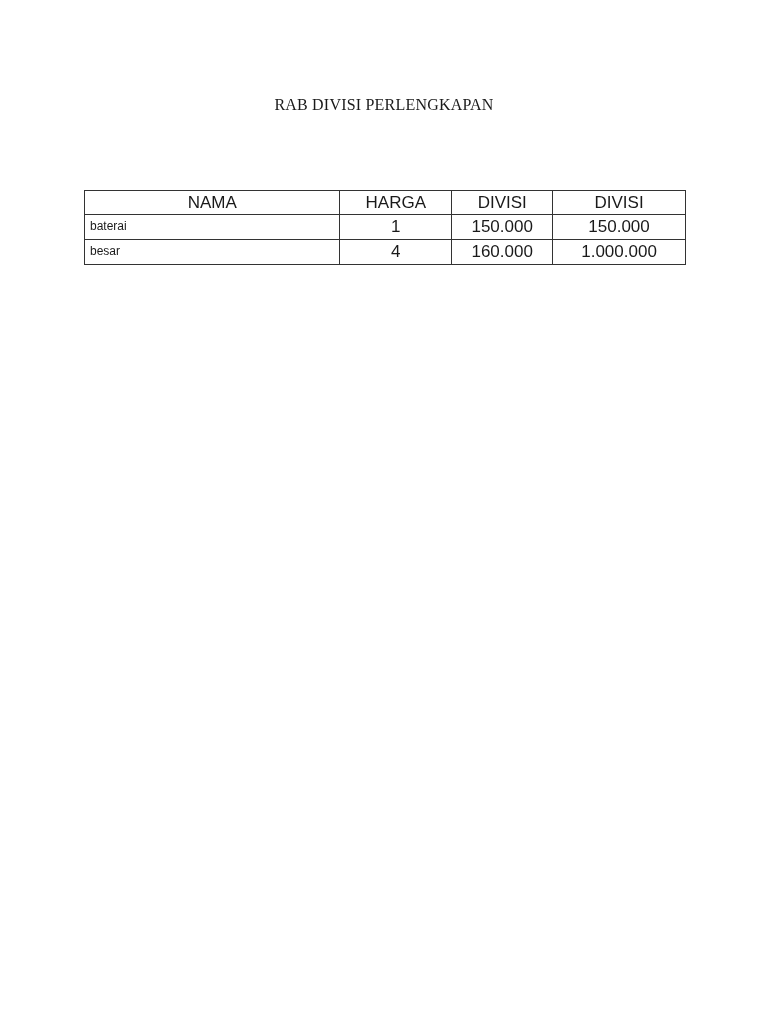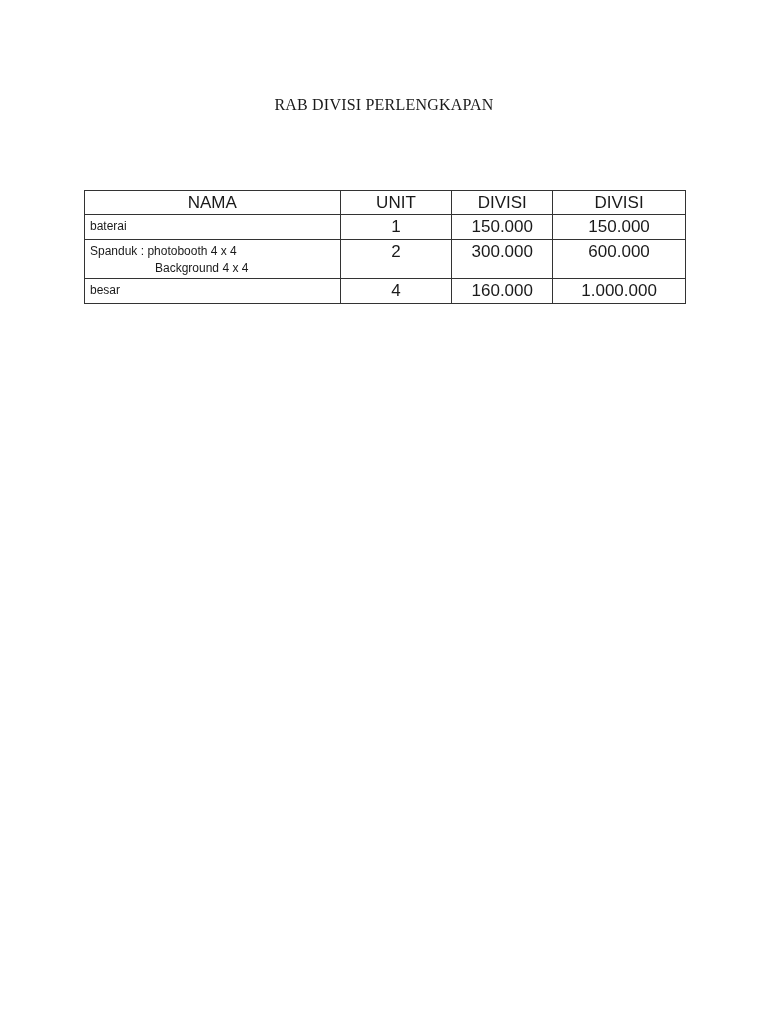--- a/index.html
+++ b/index.html
@@ -23,38 +23,29 @@
 <table>
   <colgroup>
       <col class="c1">
       <col class="c2">
       <col class="c3">
       <col class="c4">
     </colgroup>
   <tbody>
       <tr>
     <th>NAMA</th>
-    <th>UNIT</th>
+    <th>HARGA</th>
     <th>DIVISI</th>
     <th>DIVISI</th>
   </tr>
   <tr class="r">
     <td class="nama">baterai</td>
     <td class="num">1</td>
     <td class="num">150.000</td>
     <td class="num">150.000</td>
-  </tr>
-  <tr class="tall">
-    <td class="nama">
-      <span>Spanduk : photobooth 4 x 4</span>
-      <span class="indent">Background 4 x 4</span>
-    </td>
-    <td class="num">2</td>
-    <td class="num">300.000</td>
-    <td class="num">600.000</td>
   </tr>
   <tr class="r">
     <td class="nama">besar</td>
     <td class="num">4</td>
     <td class="num">160.000</td>
     <td class="num">1.000.000</td>
   </tr>
 </tbody>
   </table>
 

